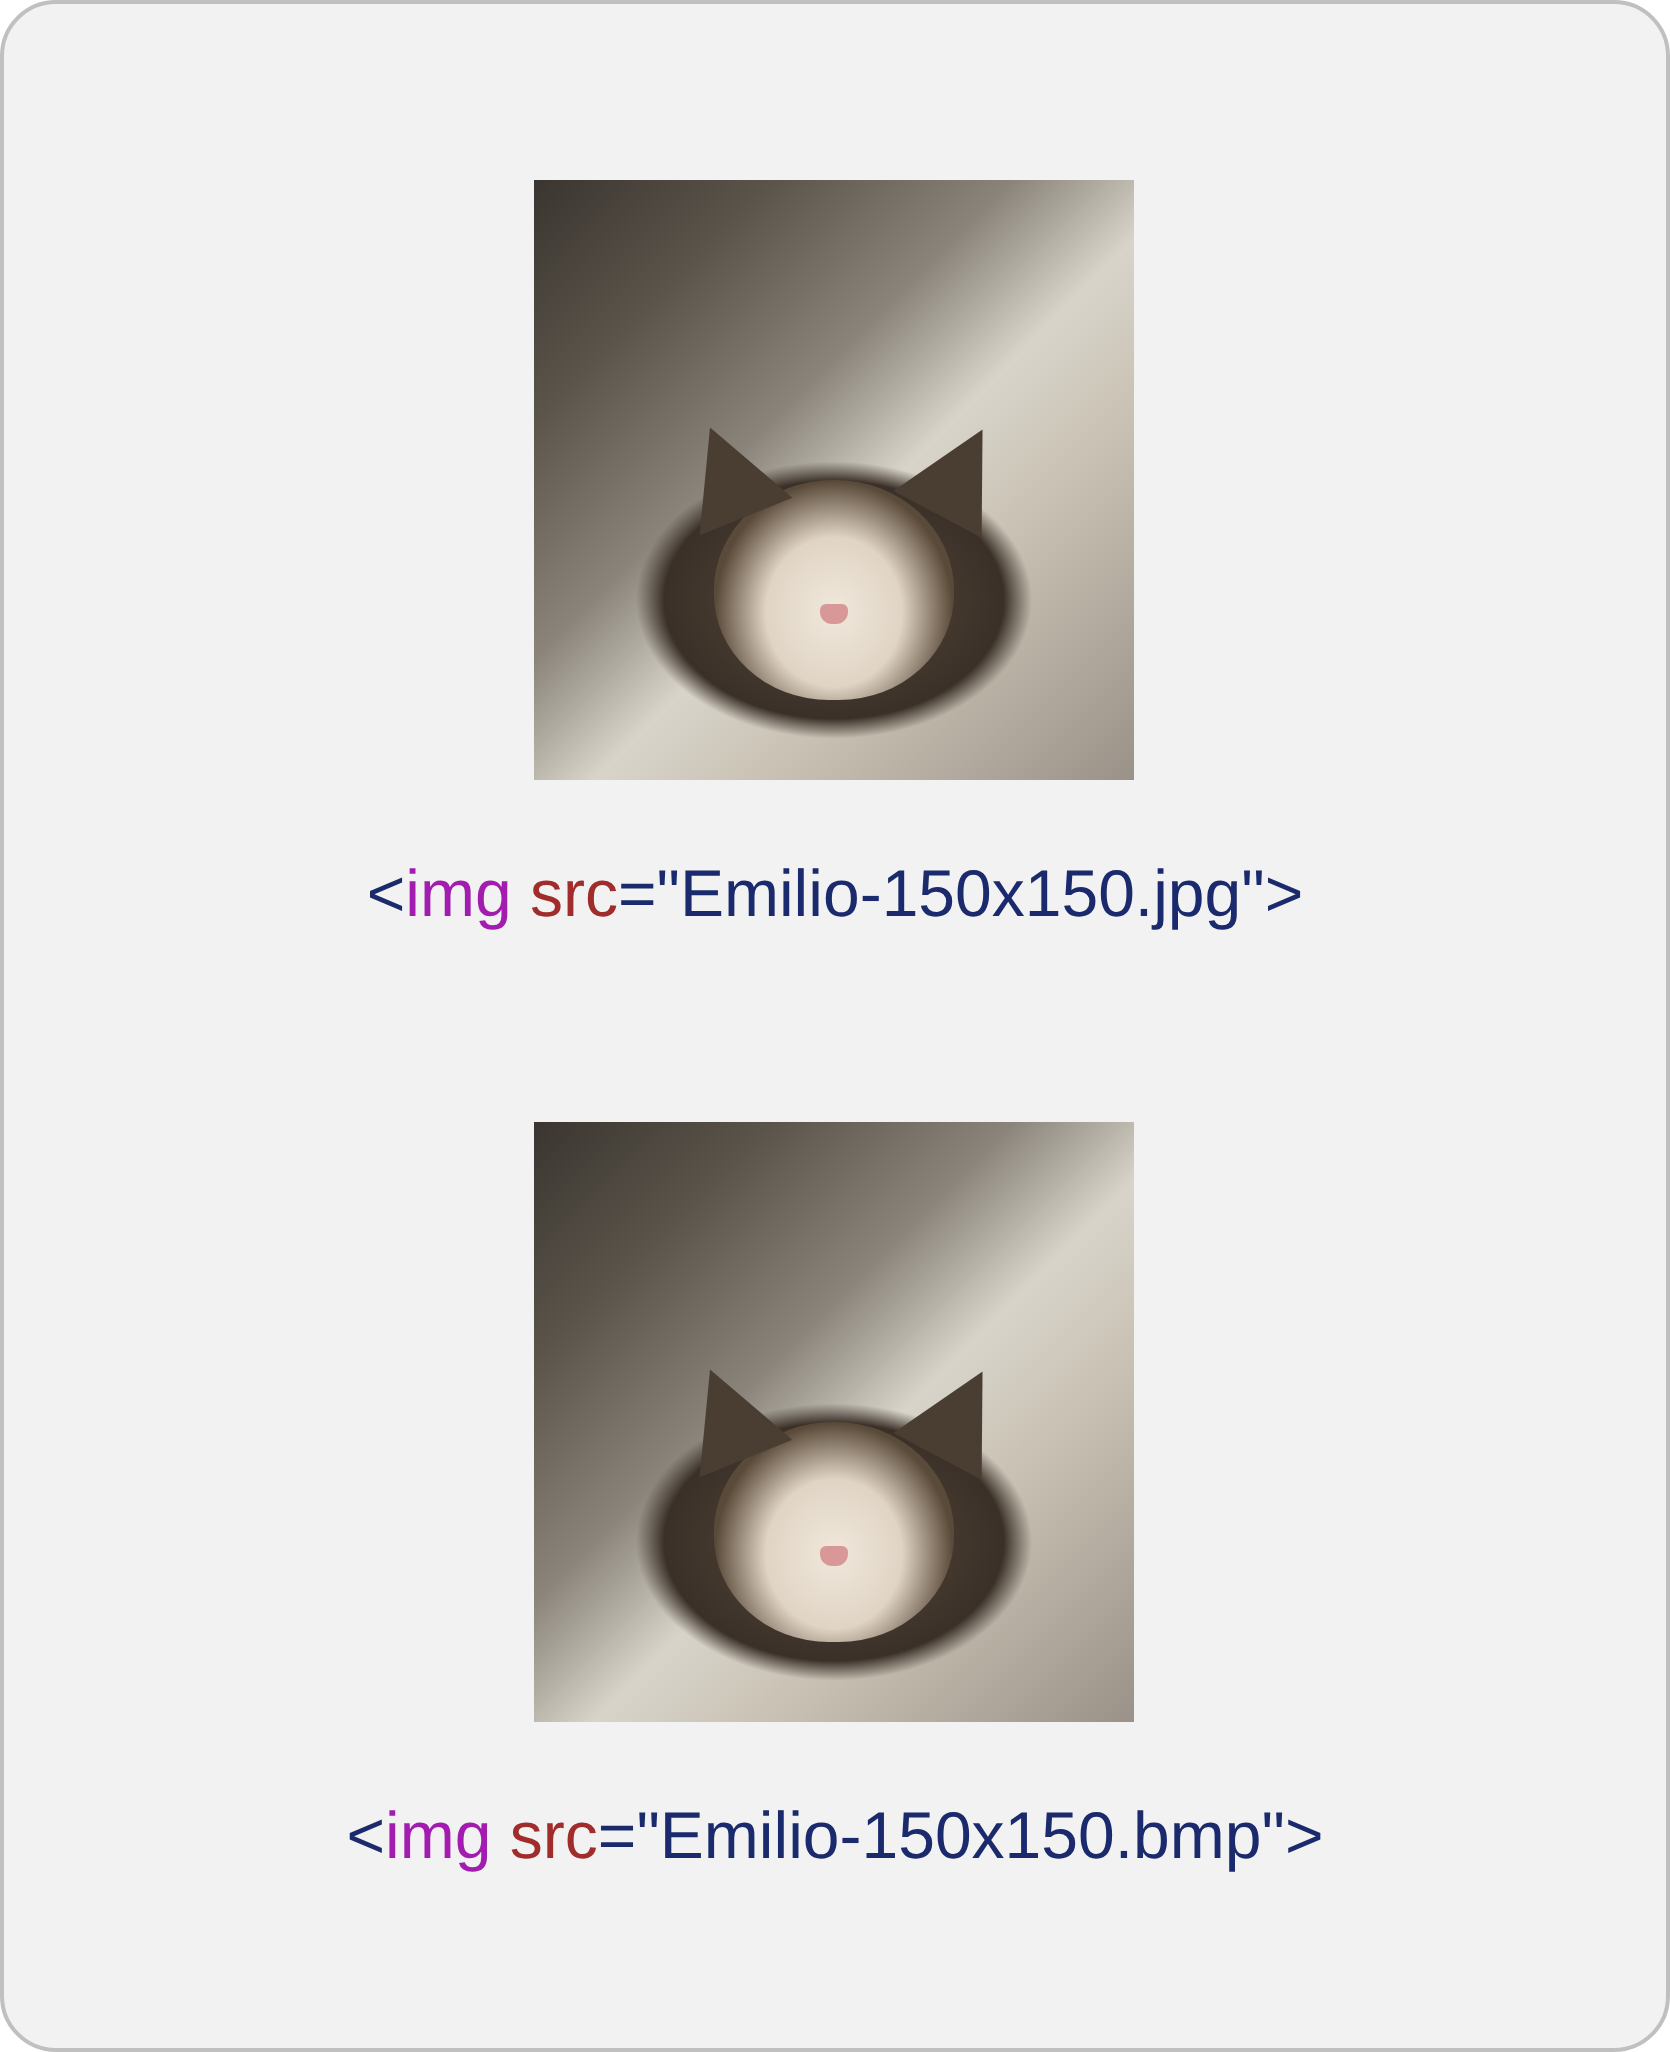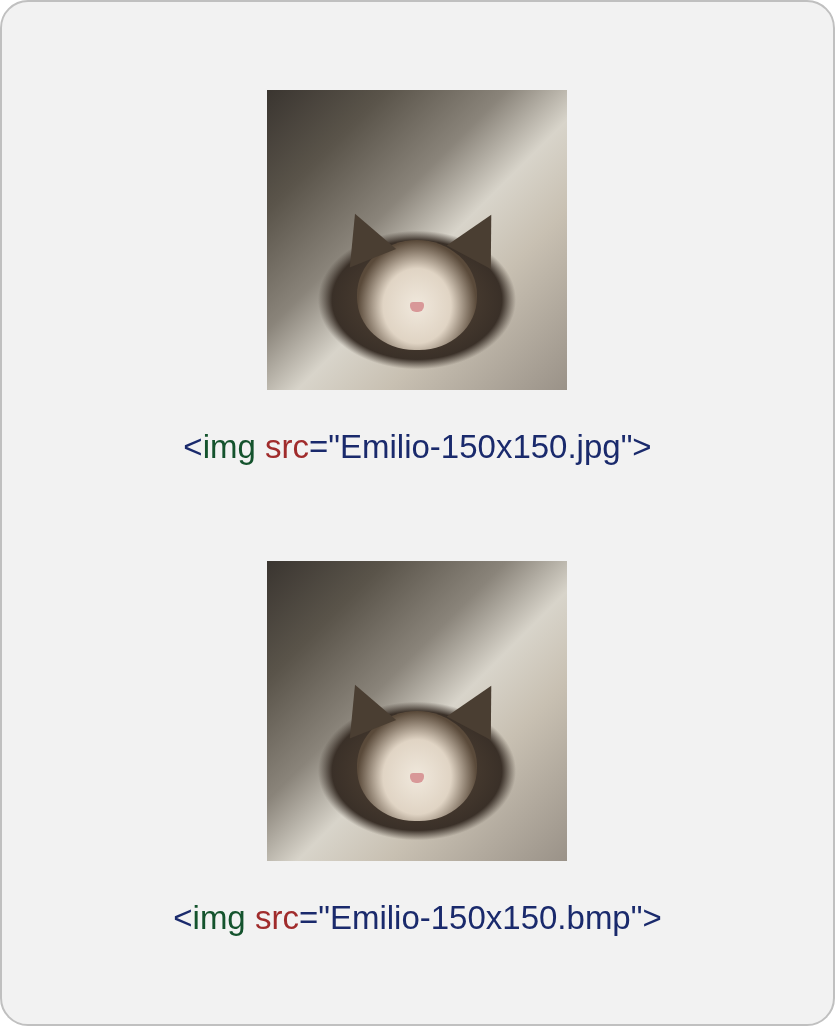--- a/index.html
+++ b/index.html
@@ -95,21 +95,21 @@
     }
     .code-line {
       font-size: 33px;
       font-family: Verdana, Geneva, sans-serif;
       white-space: nowrap;
     }
     .tok-bracket {
       color: #1a2a6c;
     }
     .tok-tag {
-      color: #14532d;
+      color: #a21caf;
     }
     .tok-attr {
       color: #a02c2c;
       margin-top: 12px;
     }
     .tok-eq {
       color: #1a2a6c;
     }
     .tok-val {
       color: #1a2a6c;

